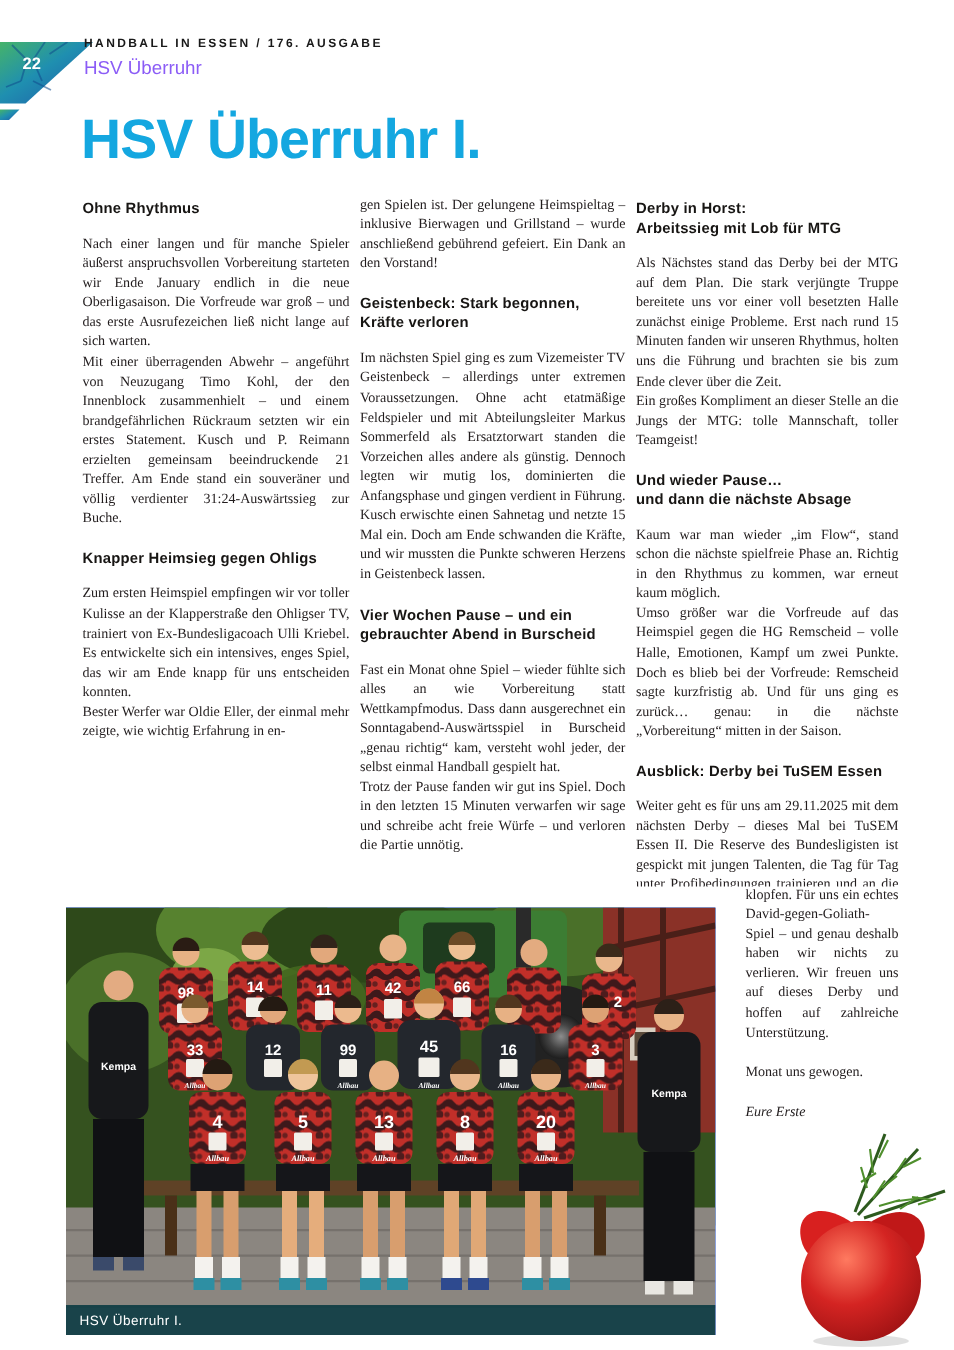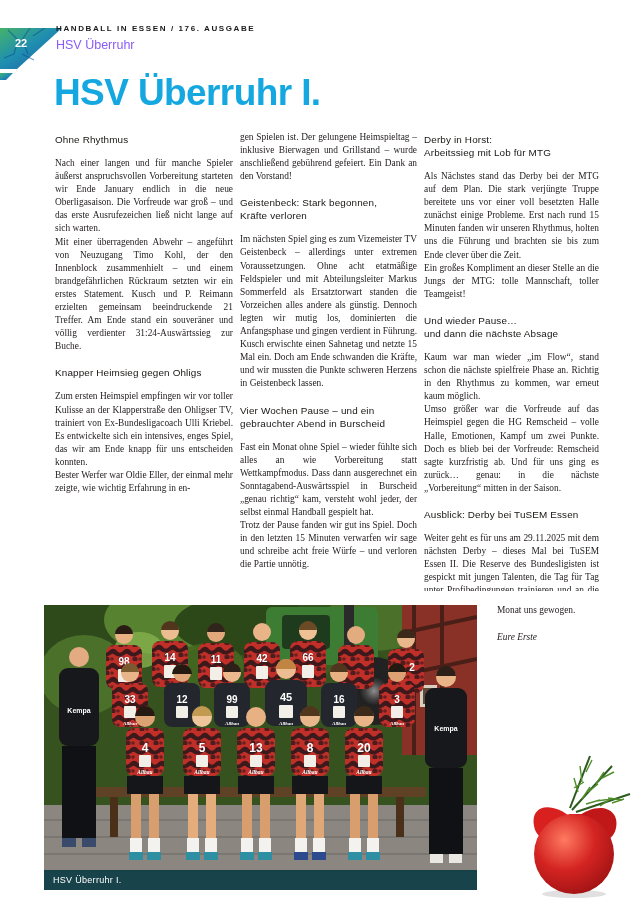--- a/index.html
+++ b/index.html
@@ -17,21 +17,21 @@
   .title{position:absolute;left:54px;top:72px;margin:0;font-family:"Liberation Sans",sans-serif;
          font-size:37px;font-weight:800;letter-spacing:-0.6px;color:#14a7e0;}
   
   .col{position:absolute;top:131px;overflow:hidden;}
   .col1{left:55px;width:178px;height:465px;}
   .col2{left:240px;width:177px;height:465px;}
   .col3{left:424px;width:175px;height:460px;}
   .col3b{position:absolute;left:497px;top:591px;width:102px;}
   .col p{margin:0;text-align:justify;font-size:9.4px;line-height:13.1px;color:#211c1d;}
   .col3b p{margin:0;text-align:justify;font-size:9.4px;line-height:13.1px;color:#211c1d;}
-  .head{font-family:"Liberation Sans",sans-serif;font-size:9.9px;font-weight:400;
+  .head{font-family:"Liberation Sans",sans-serif;font-size:9.9px;font-weight:700;
         color:#171513;margin:13px 0 11px 0;line-height:13px;white-space:pre-line;letter-spacing:.15px;}
   .col .head:first-child{margin-top:2px;}
   .closing{margin-top:13px !important;}
   .signature{margin-top:14px !important;font-style:italic;text-align:center;}
   
   .photo{position:absolute;left:44px;top:605px;width:433px;height:285px;overflow:hidden;background:#1d4ed8;}
   .caption{position:absolute;left:0;bottom:0;width:100%;height:20px;line-height:20px;
            background:rgba(9,58,66,0.88);color:#ffffff;font-family:"Liberation Sans",sans-serif;
            font-size:9px;padding-left:9px;box-sizing:border-box;letter-spacing:.3px;}
   .num{font-family:"Liberation Sans",sans-serif;font-weight:700;fill:#ffffff;text-anchor:middle;}
@@ -92,20 +92,21 @@
     <p>Ein großes Kompliment an dieser Stelle an die Jungs der MTG: tolle Mannschaft, toller Teamgeist!</p>
     <div class="head">Und wieder Pause…
 und dann die nächste Absage</div>
     <p>Kaum war man wieder „im Flow“, stand schon die nächste spielfreie Phase an. Richtig in den Rhythmus zu kommen, war erneut kaum möglich.</p>
     <p>Umso größer war die Vorfreude auf das Heimspiel gegen die HG Remscheid – volle Halle, Emotionen, Kampf um zwei Punkte. Doch es blieb bei der Vorfreude: Remscheid sagte kurzfristig ab. Und für uns ging es zurück… genau: in die nächste „Vorbereitung“ mitten in der Saison.</p>
     <div class="head">Ausblick: Derby bei TuSEM Essen</div>
     <p>Weiter geht es für uns am 29.11.2025 mit dem nächsten Derby – dieses Mal bei TuSEM Essen II. Die Reserve des Bundesligisten ist gespickt mit jungen Talenten, die Tag für Tag unter Profibedingungen trainieren und an die Tür zur ersten Mannschaft</p>
   </div>
 
   <div class="col3b">
+    <p>klopfen. Für uns ein echtes David-gegen-Goliath-Spiel – und genau deshalb haben wir nichts zu verlieren. Wir freuen uns auf dieses Derby und hoffen auf zahlreiche Unterstützung.</p>
     <p class="closing">Monat uns gewogen.</p>
     <p class="signature">Eure Erste</p>
   </div>
 
   <div class="photo">
     <svg width="433" height="285" viewBox="0 0 433 285">
       <defs>
         <pattern id="camo" width="14" height="14" patternUnits="userSpaceOnUse">
           <rect width="14" height="14" fill="#c12f29"></rect>
           <path d="M0,3 Q4,0 7,4 T14,3 L14,8 Q9,11 5,8 T0,9 Z" fill="#1d1418" opacity="0.8"></path>

